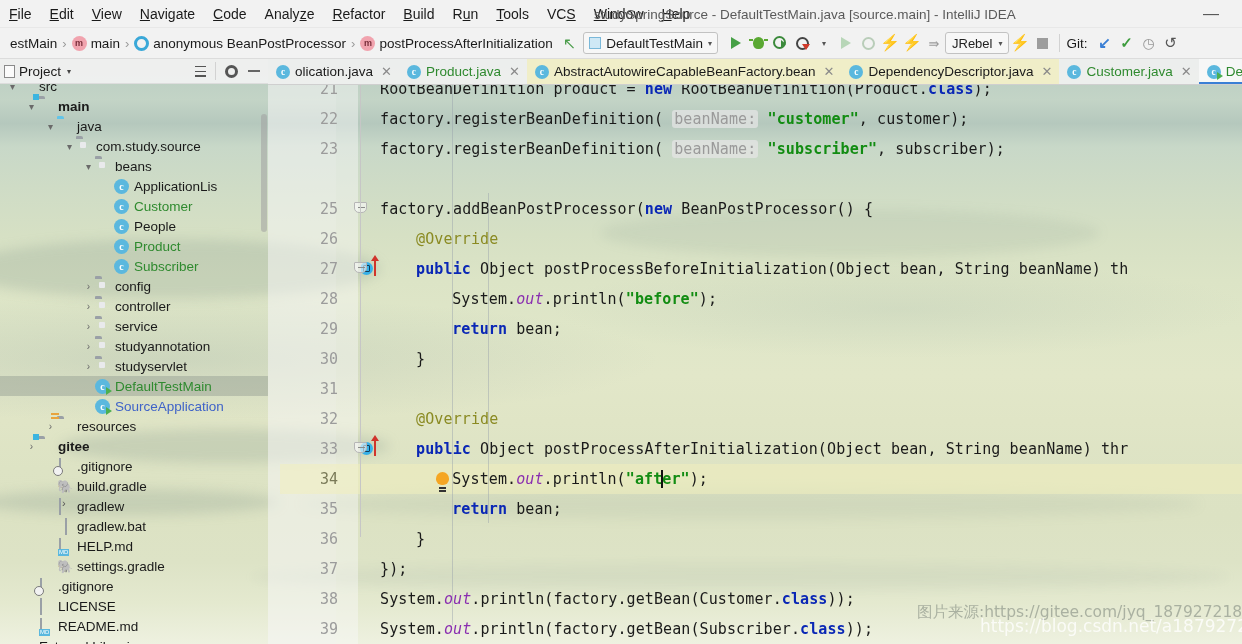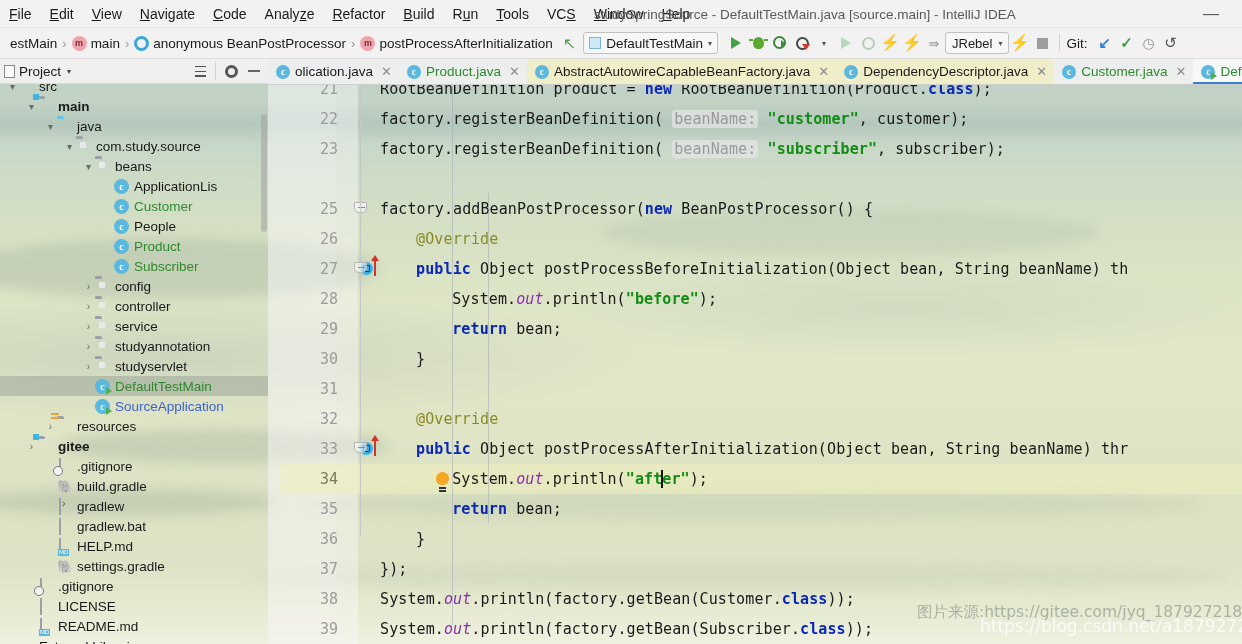--- a/index.html
+++ b/index.html
@@ -646,21 +646,21 @@
           <span class="arrow"></span>
           <span class="node-ico"><span class="elephant-g">🐘</span></span>
           <span class="">build.gradle</span>
         </div>
         <div class="trow" style="position: absolute; left: 0px; right: 0px; top: 412px;">
           <span style="display:inline-block;width:44px;flex:none"></span>
           <span class="arrow"></span>
           <span class="node-ico"><span class="file-ico term"></span></span>
           <span class="">gradlew</span>
         </div>
-        <div class="trow" style="position: absolute; left: 0px; right: 0px; top: 432px;">
+        <div class="trow" style="position: absolute; left: 0px; right: 0px; top: 432px; text-align: center;">
           <span style="display:inline-block;width:44px;flex:none"></span>
           <span class="arrow"></span>
           <span class="node-ico"><span class="file-ico lines"></span></span>
           <span class="">gradlew.bat</span>
         </div>
         <div class="trow" style="position: absolute; left: 0px; right: 0px; top: 452px;">
           <span style="display:inline-block;width:44px;flex:none"></span>
           <span class="arrow"></span>
           <span class="node-ico"><span class="file-ico lines md"></span></span>
           <span class="">HELP.md</span>
@@ -705,21 +705,21 @@
         <span class="tab-label">olication.java</span>
         <span class="tab-x">✕</span>
       </div>
       <div class="tab">
         <span class="cls-ico">c</span>
         <span class="tab-label green">Product.java</span>
         <span class="tab-x">✕</span>
       </div>
       <div class="tab highlight">
         <span class="cls-ico">c</span>
-        <span class="tab-label">AbstractAutowireCapableBeanFactory.java</span>
+        <span class="tab-label">AbstractAutowireCapableBeanFactory.bean</span>
         <span class="tab-x">✕</span>
       </div>
       <div class="tab highlight">
         <span class="cls-ico">c</span>
         <span class="tab-label">DependencyDescriptor.java</span>
         <span class="tab-x">✕</span>
       </div>
       <div class="tab">
         <span class="cls-ico">c</span>
         <span class="tab-label green">Customer.java</span>

